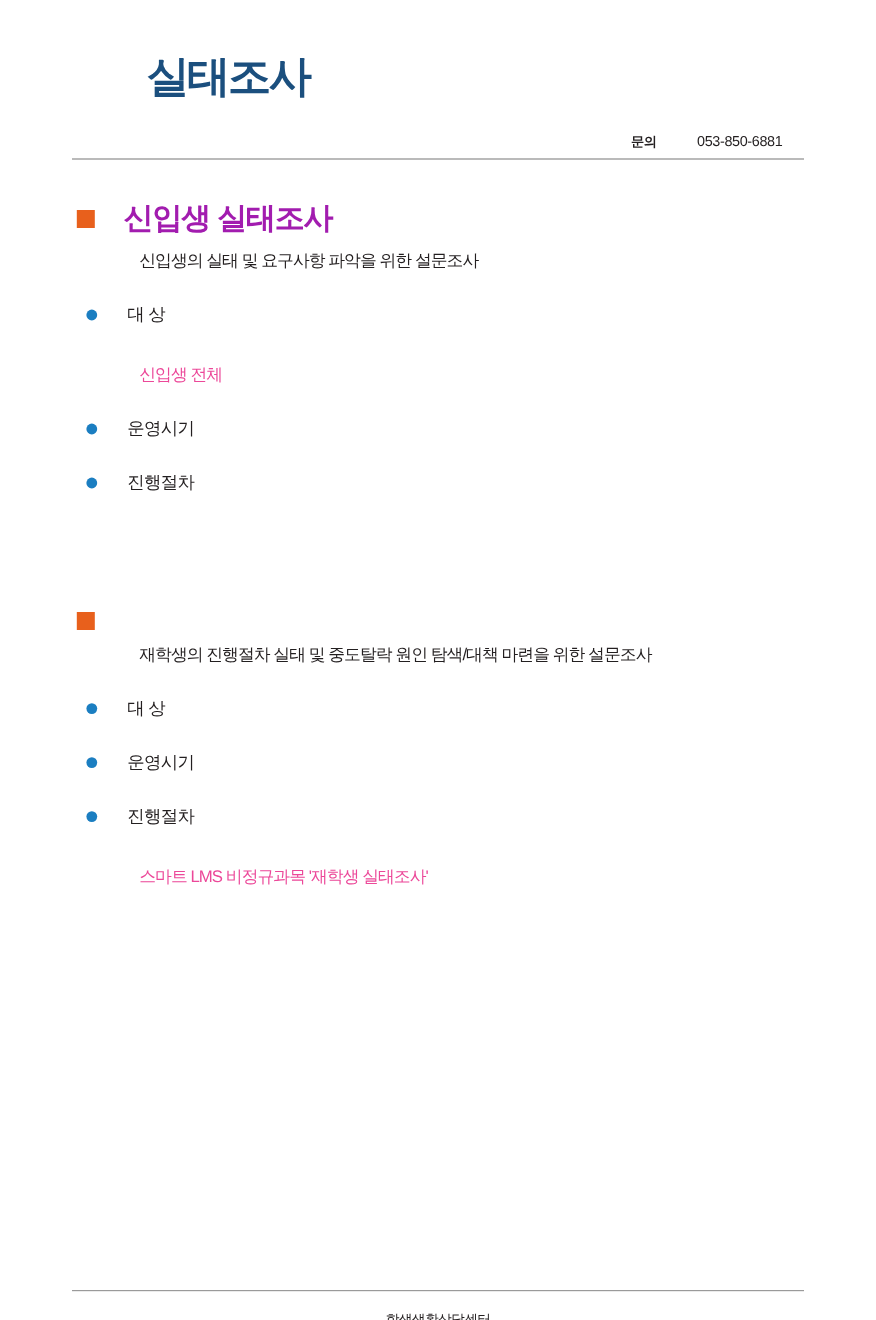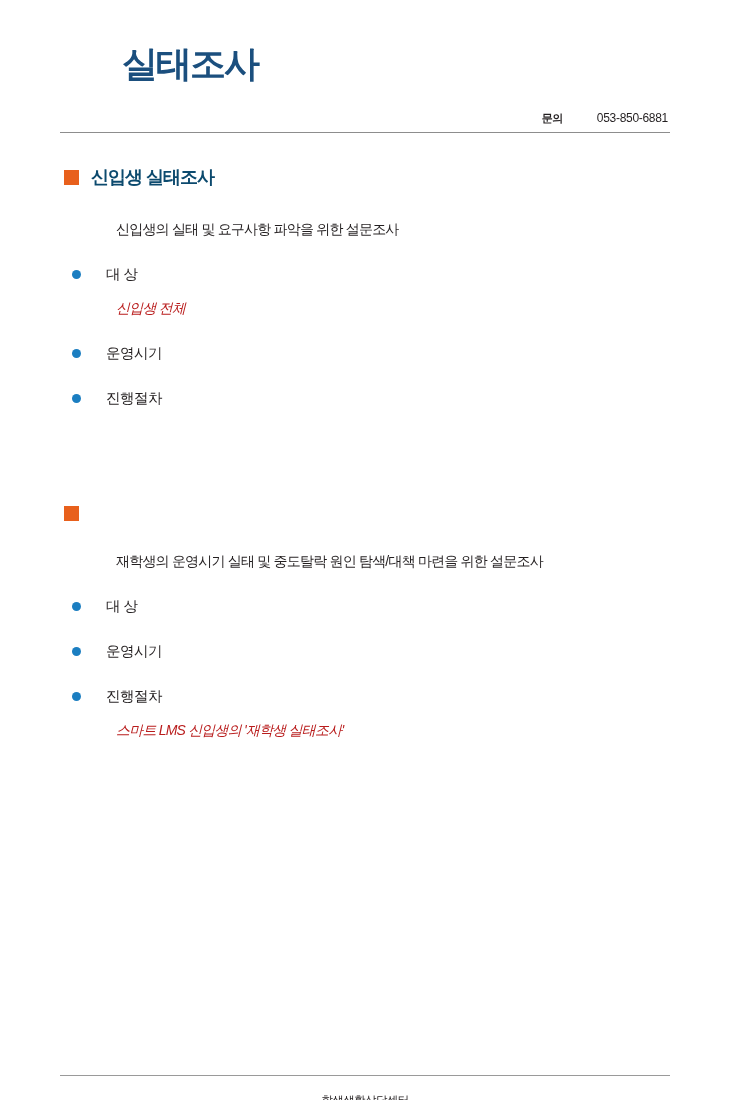--- a/index.html
+++ b/index.html
@@ -35,21 +35,21 @@
     left: 62px;
     top: 2px;
     font-size: 36px;
     font-weight: bold;
     letter-spacing: -2px;
     color: #1b4f7e;
     line-height: 1.1;
   }
   .header-contact {
     position: absolute;
-    right: 2px;
+    right: 18px;
     bottom: 6px;
     display: flex;
     align-items: baseline;
     gap: 8px;
   }
   .contact-label {
     font-size: 11px;
     font-weight: bold;
     color: #231f20;
     letter-spacing: -0.5px;
@@ -78,28 +78,29 @@
   }
   .sq-marker {
     width: 15px;
     height: 15px;
     background: #e8601c;
     flex: 0 0 auto;
     display: inline-block;
     margin-left: 4px;
   }
   .section-title {
-    font-size: 18px;
+    font-size: 25px;
     font-weight: bold;
-    color: #0c4a6e;
+    color: #a21caf;
     letter-spacing: -1px;
     line-height: 1.2;
+    margin-left: 12px;
   }
   .section-desc {
-    margin-top: 32px;
+    margin-top: 12px;
     margin-left: 24px;
     font-size: 14px;
     letter-spacing: -0.8px;
     color: #231f20;
   }
 
   .field {
     margin-top: 26px;
   }
   .field-label-row {
@@ -116,26 +117,25 @@
     flex: 0 0 auto;
     display: inline-block;
     margin-left: 4px;
   }
   .field-label {
     font-size: 14.5px;
     letter-spacing: -0.5px;
     color: #231f20;
   }
   .field-value {
-    margin-top: 16px;
+    margin-top: 32px;
     margin-left: 24px;
     font-size: 14px;
     letter-spacing: -0.8px;
-    color: #b91c1c;
-    font-style: italic;
+    color: #ec4899;
   }
 
   
   .footer {
     position: absolute;
     left: 60px;
     right: 60px;
     bottom: 34px;
     border-top: 1px solid #9a9a9a;
     padding-top: 14px;
@@ -187,42 +187,42 @@
         <span class="dot"></span>
         <span class="field-label">진행절차</span>
       </div>
     </div>
   </div>
 
   <div class="section second">
     <div class="section-heading">
       <span class="sq-marker"></span>
     </div>
-    <div class="section-desc">재학생의 운영시기 실태 및 중도탈락 원인 탐색/대책 마련을 위한 설문조사</div>
+    <div class="section-desc">재학생의 진행절차 실태 및 중도탈락 원인 탐색/대책 마련을 위한 설문조사</div>
 
     <div class="field">
       <div class="field-label-row">
         <span class="dot"></span>
         <span class="field-label">대     상</span>
       </div>
     </div>
 
     <div class="field">
       <div class="field-label-row">
         <span class="dot"></span>
         <span class="field-label">운영시기</span>
       </div>
     </div>
 
     <div class="field">
       <div class="field-label-row">
         <span class="dot"></span>
         <span class="field-label">진행절차</span>
       </div>
-      <div class="field-value">스마트 LMS 신입생의 '재학생 실태조사'</div>
+      <div class="field-value">스마트 LMS 비정규과목 '재학생 실태조사'</div>
     </div>
   </div>
 
   <div class="footer">
     <span class="footer-text">학생생활상담센터</span>
   </div>
 
 </div>
 
 </body></html>

